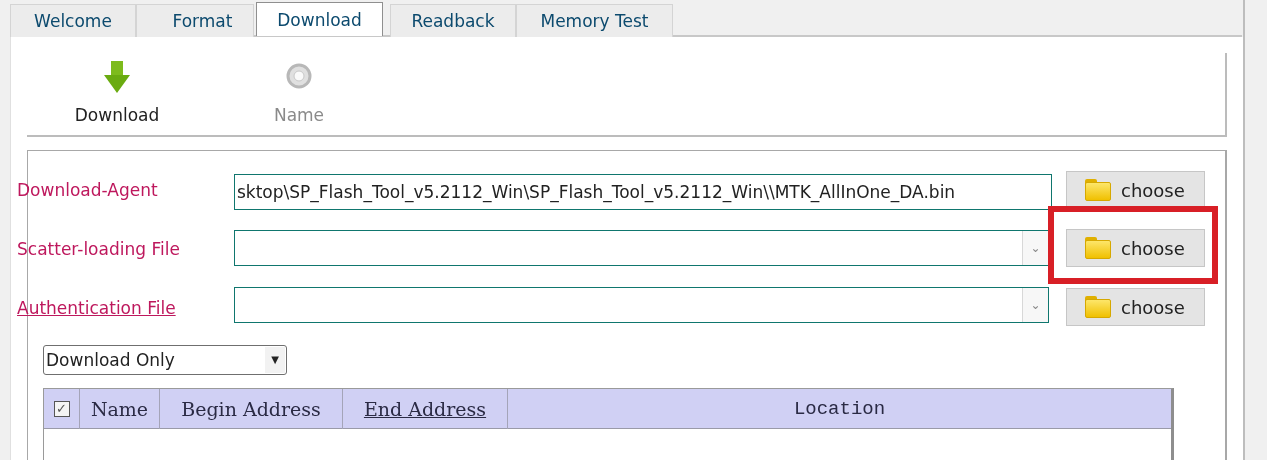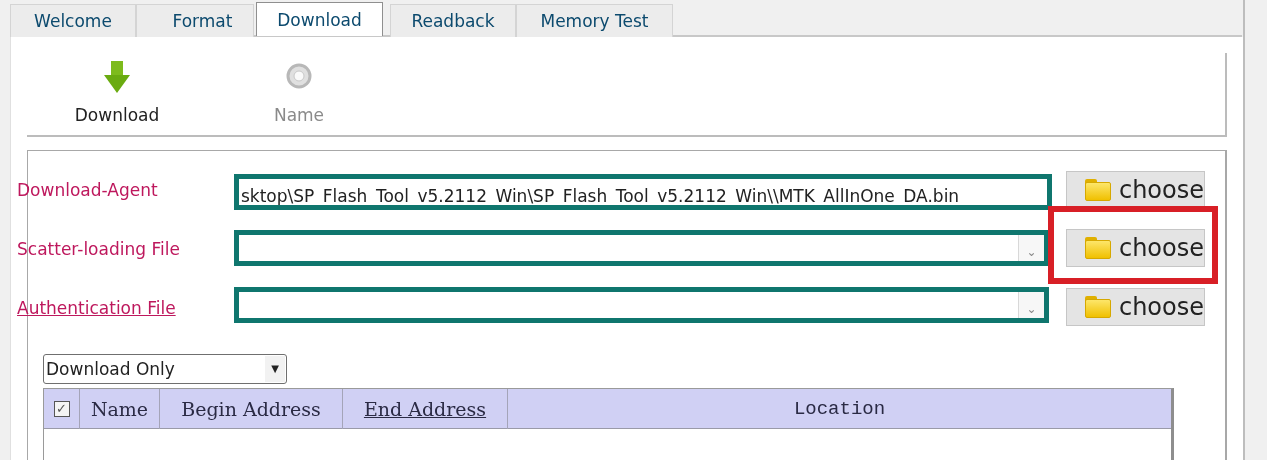--- a/index.html
+++ b/index.html
@@ -14,31 +14,31 @@
   .right-edge { position: absolute; left: 1243px; top: 0; width: 24px; height: 460px; background: #f0f0f0; border-left: 2px solid #bdbdbd; }
 
   .toolbar { position: absolute; left: 16px; top: 16px; width: 1200px; height: 84px; border-right: 2px solid #bcbcbc; border-bottom: 2px solid #bcbcbc; }
   .tool { position: absolute; top: 8px; display: flex; flex-direction: column; align-items: center; }
   .tool-label { font-size: 17px; margin-top: 10px; }
   .tool.disabled .tool-label { color: #8a8a8a; }
 
   .panel { position: absolute; left: 16px; top: 113px; width: 1200px; height: 330px; border: 1px solid #a8a8a8; border-right: 2px solid #a8a8a8; }
 
   .row-label { position: absolute; left: 17px; font-size: 17px; color: #be185d; }
-  .field { position: absolute; height: 36px; border: 5px solid #0f766e; background: #fff; font-size: 17px; line-height: 34px; padding-left: 2px; white-space: nowrap; overflow: hidden; }
+  .field { position: absolute; height: 36px; border: 1px solid #0f766e; background: #fff; font-size: 17px; line-height: 34px; padding-left: 2px; white-space: nowrap; overflow: hidden; }
   .combo-arrow { position: absolute; right: 0; top: 0; width: 26px; height: 34px; border-left: 1px solid #d8d8d8; background: #f7f7f7; display: flex; align-items: center; justify-content: center; color: #888; font-size: 12px; }
 
-  .choose-btn { position: absolute; width: 139px; height: 38px; background: #e4e4e4; border: 1px solid #c6c6c6; display: flex; align-items: center; padding-left: 18px; font-size: 24px; color: #222; }
+  .choose-btn { position: absolute; width: 139px; height: 38px; background: #e4e4e4; border: 1px solid #c6c6c6; display: flex; align-items: center; padding-left: 18px; font-size: 18px; color: #222; }
   .folder { width: 26px; height: 22px; position: relative; margin-right: 10px; }
   .folder .tabf { position: absolute; left: 0; top: 0; width: 12px; height: 6px; background: #e0b000; border-radius: 2px 2px 0 0; }
   .folder .body { position: absolute; left: 0; top: 3px; width: 26px; height: 19px; background: linear-gradient(#fde66a, #f0c000); border: 1px solid #d6a800; border-radius: 2px; }
 
   .highlight-box { position: absolute; left: 1048px; top: 206px; width: 170px; height: 78px; border: 6px solid #d81f26; }
 
-  .select { position: absolute; left: 43px; top: 354px; width: 244px; height: 30px; border: 1px solid #6f6f6f; border-radius: 3px; background: #fff; font-size: 17px; line-height: 28px; padding-left: 2px; }
+  .select { position: absolute; left: 43px; top: 345px; width: 244px; height: 30px; border: 1px solid #6f6f6f; border-radius: 3px; background: #fff; font-size: 17px; line-height: 28px; padding-left: 2px; }
   .select-arrow { position: absolute; right: 1px; top: 1px; width: 20px; height: 26px; background: #f2f2f2; display: flex; align-items: center; justify-content: center; font-size: 10px; color: #222; }
 
   .table { position: absolute; left: 43px; top: 388px; width: 1131px; height: 80px; border: 1px solid #9a9a9a; border-right: 3px solid #8e8e8e; background: #fff; }
   .thead { position: absolute; left: 0; top: 0; width: 100%; height: 40px; background: #d0d0f4; border-bottom: 1px solid #9a9aa8; display: flex; }
   .th { height: 40px; border-right: 1px solid #a4a4b8; display: flex; align-items: center; justify-content: center; font-family: "DejaVu Serif", serif; font-size: 19px; color: #2a2a44; }
   .th:last-child { border-right: none; font-family: Liberation Mono, monospace; }
   .cb { width: 16px; height: 16px; border: 1px solid #555; background: #f4f4f4; font-size: 13px; line-height: 14px; text-align: center; color: #555; }
 </style>
 </head>
 <body>

